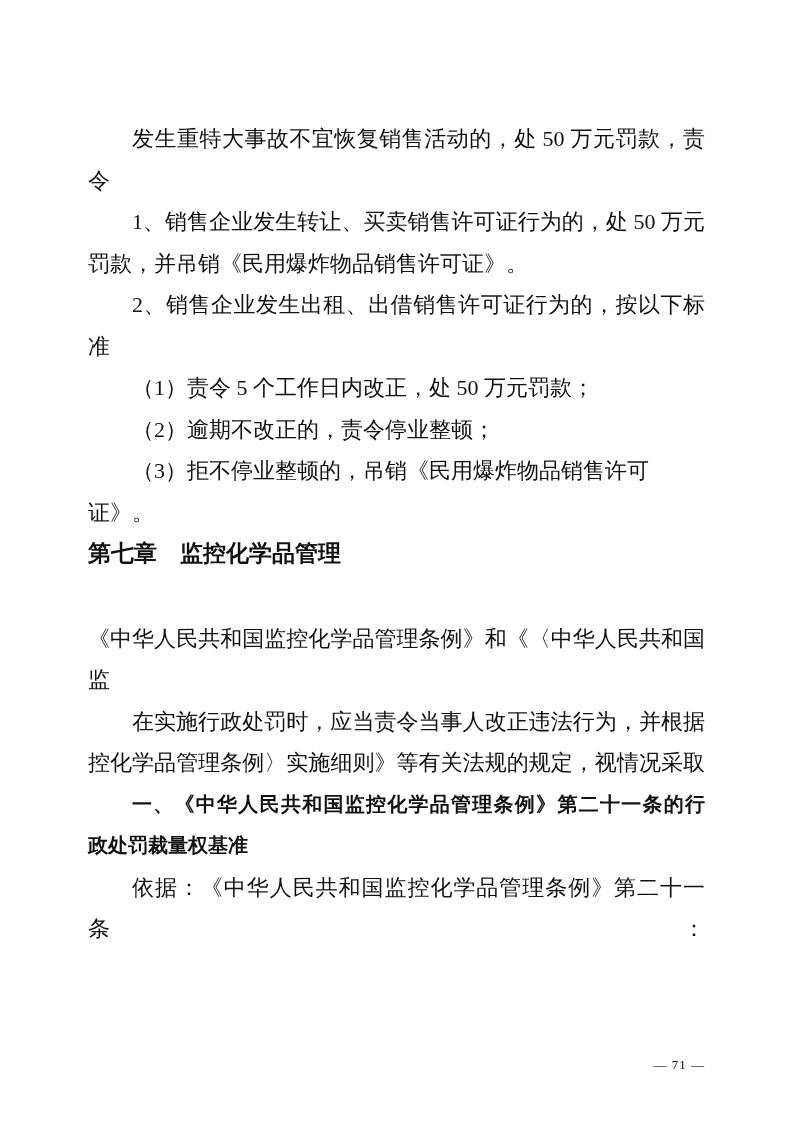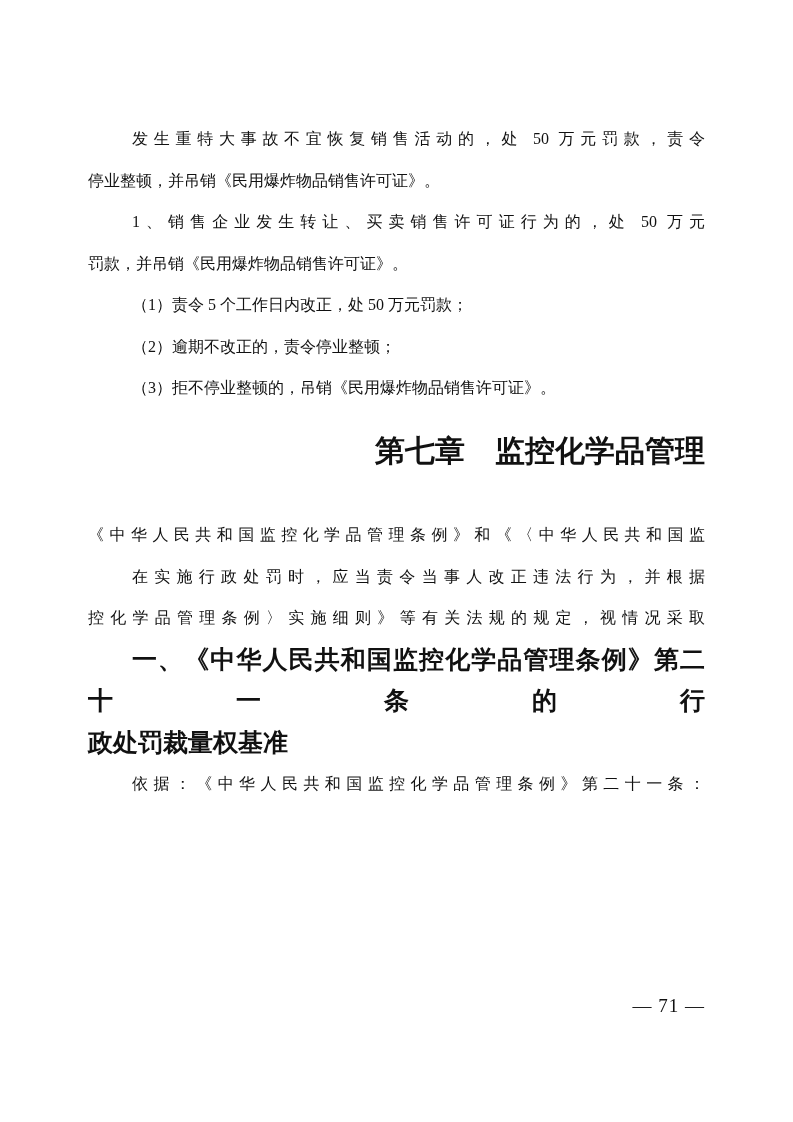--- a/index.html
+++ b/index.html
@@ -14,72 +14,71 @@
     margin: 0 auto;
     background: #ffffff;
     color: #111111;
     font-family: "Liberation Serif", "DejaVu Serif", serif;
     overflow: hidden;
   }
   .content {
     padding: 118px 88px 0 88px; 
   }
   .ln {
-    font-size: 16px;
+    font-size: 22px;
     line-height: 41.5px;
     white-space: normal;
     text-align: left;
   }
   
   .j {
     text-align: justify;
     text-align-last: justify;
   }
   
   .ind {
     text-indent: 44px;
   }
   .chapter-heading {
     font-family: "Liberation Sans", "DejaVu Sans", sans-serif;
     font-weight: 700;
-    font-size: 30px;
+    font-size: 23px;
     line-height: 41.5px;
-    text-align: right;
-    margin-top: 21px;
+    text-align: left;
     margin-bottom: 43px;
   }
   .bold-ln {
     font-family: "Liberation Sans", "DejaVu Sans", sans-serif;
     font-weight: 700;
-    font-size: 25px;
+    font-size: 20px;
     line-height: 41.5px;
   }
   .page-footer {
     position: absolute;
-    top: 993px;
+    top: 1052px;
     right: 88px;
-    font-size: 19px;
+    font-size: 13px;
     line-height: 26px;
     letter-spacing: 1px;
     color: #111111;
   }
 </style>
 </head>
 <body>
 
 <div class="page">
   <div class="content">
 
     <div class="ln j ind">发生重特大事故不宜恢复销售活动的，处 50 万元罚款，责令</div>
-    <div class="ln">停业整顿，并吊销《民用爆炸物品销售许可证》。</div>
 
 
     <div class="ln j ind">1、销售企业发生转让、买卖销售许可证行为的，处 50 万元</div>
     <div class="ln">罚款，并吊销《民用爆炸物品销售许可证》。</div>
 
+    <div class="ln j ind">2、销售企业发生出租、出借销售许可证行为的，按以下标准</div>
 
     <div class="ln ind">（1）责令 5 个工作日内改正，处 50 万元罚款；</div>
     <div class="ln ind">（2）逾期不改正的，责令停业整顿；</div>
     <div class="ln ind">（3）拒不停业整顿的，吊销《民用爆炸物品销售许可证》。</div>
 
     <div class="chapter-heading">第七章　监控化学品管理</div>
 
     <div class="ln j">《中华人民共和国监控化学品管理条例》和《〈中华人民共和国监</div>
     <div class="ln j ind">在实施行政处罚时，应当责令当事人改正违法行为，并根据</div>
     <div class="ln j">控化学品管理条例〉实施细则》等有关法规的规定，视情况采取</div>

